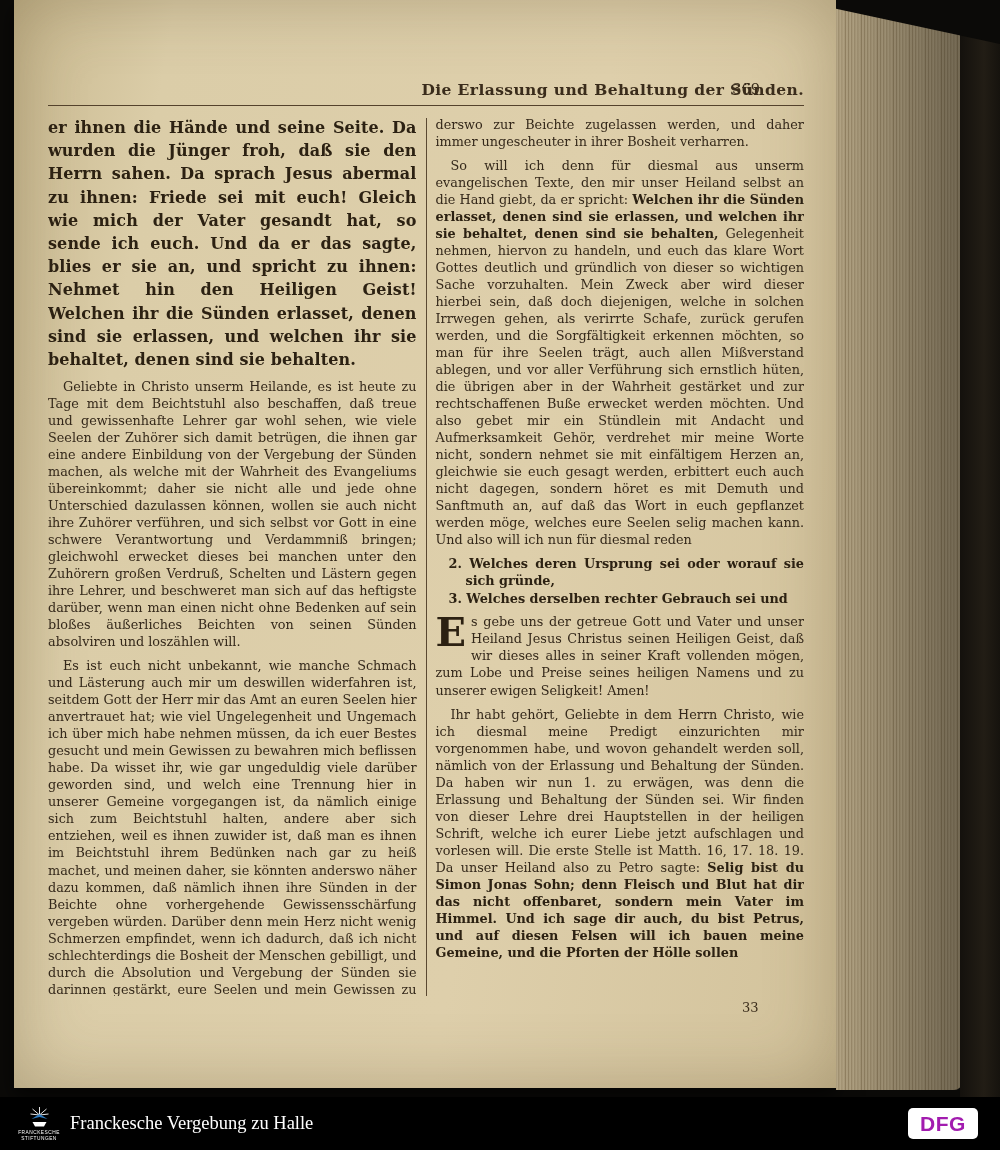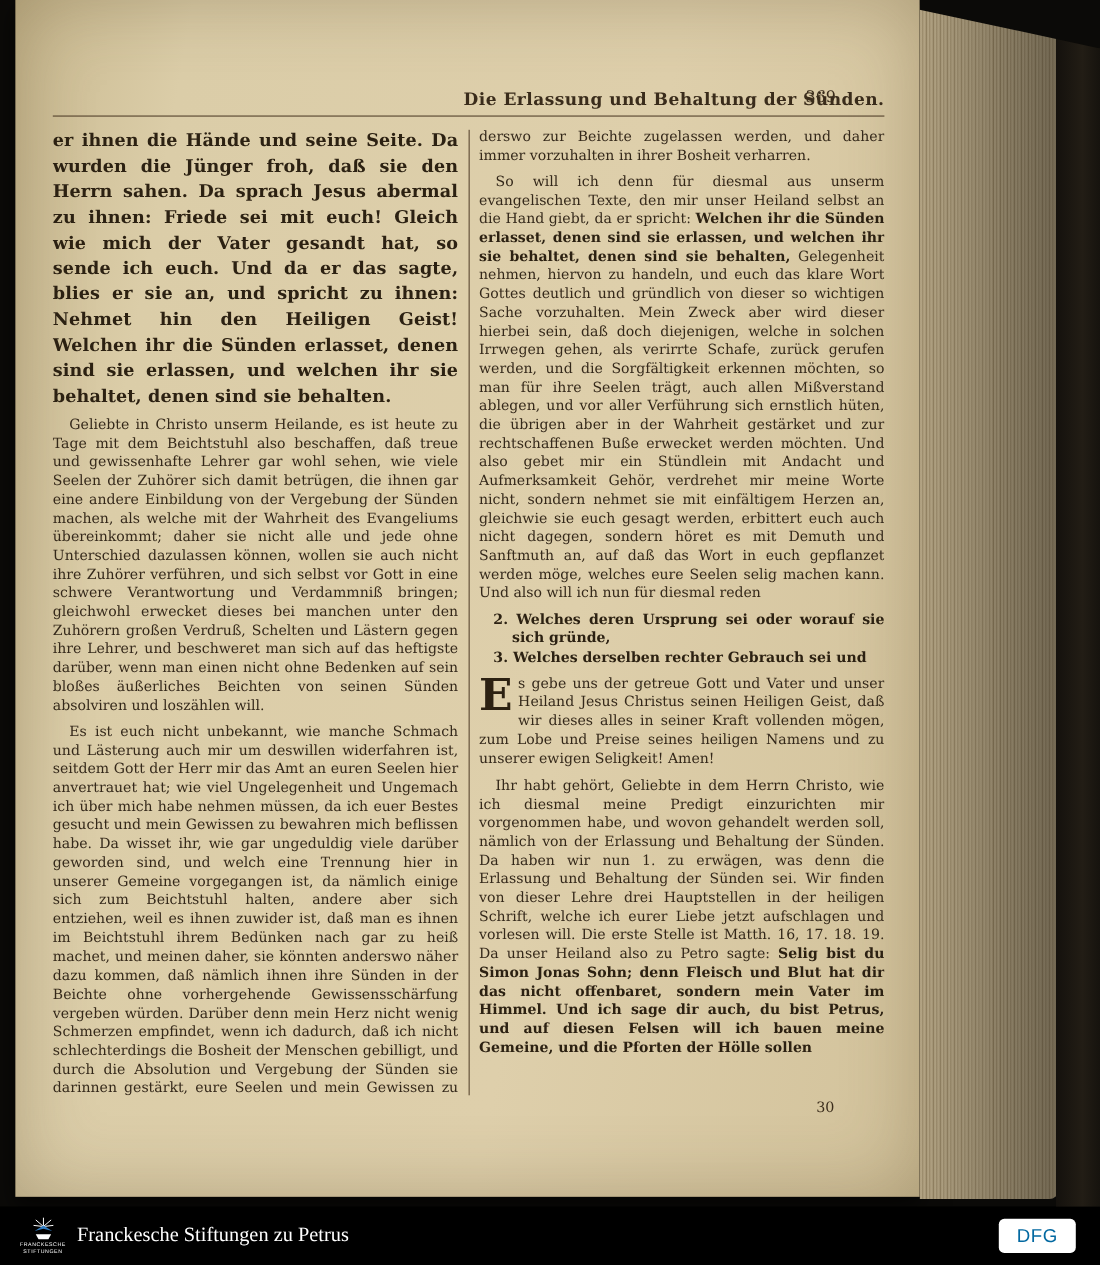--- a/index.html
+++ b/index.html
@@ -114,23 +114,23 @@
     font-size: 18.5px;
     margin-left: 8px;
   }
   .dfg-badge {
     margin-left: auto; margin-right: 22px;
     width: 70px; height: 31px;
     background: #fff; border-radius: 5px;
     display: flex; align-items: center; justify-content: center;
   }
   .dfg-text {
-    color: #0369a1;
+    color: #a21caf;
     font-family: "Liberation Sans", sans-serif;
-    font-weight: normal; font-size: 17px; letter-spacing: .5px;
+    font-weight: bold; font-size: 21px; letter-spacing: .5px;
   }
 </style>
 </head>
 <body>
 
 <div class="stage">
 
   <div class="page">
 
     <div class="page-header">
@@ -143,36 +143,36 @@
 
       <div class="col">
         <p class="gospel">er ihnen die Hände und seine Seite. Da wurden die Jünger froh, daß sie den Herrn sahen. Da sprach Jesus abermal zu ihnen: Friede sei mit euch! Gleich wie mich der Vater gesandt hat, so sende ich euch. Und da er das sagte, blies er sie an, und spricht zu ihnen: Nehmet hin den Heiligen Geist! Welchen ihr die Sünden erlasset, denen sind sie erlassen, und welchen ihr sie behaltet, denen sind sie behalten.</p>
         <p class="indent">Geliebte in Christo unserm Heilande, es ist heute zu Tage mit dem Beichtstuhl also beschaffen, daß treue und gewissenhafte Lehrer gar wohl sehen, wie viele Seelen der Zuhörer sich damit betrügen, die ihnen gar eine andere Einbildung von der Vergebung der Sünden machen, als welche mit der Wahrheit des Evangeliums übereinkommt; daher sie nicht alle und jede ohne Unterschied dazulassen können, wollen sie auch nicht ihre Zuhörer verführen, und sich selbst vor Gott in eine schwere Verantwortung und Verdammniß bringen; gleichwohl erwecket dieses bei manchen unter den Zuhörern großen Verdruß, Schelten und Lästern gegen ihre Lehrer, und beschweret man sich auf das heftigste darüber, wenn man einen nicht ohne Bedenken auf sein bloßes äußerliches Beichten von seinen Sünden absolviren und loszählen will.</p>
         <p class="indent">Es ist euch nicht unbekannt, wie manche Schmach und Lästerung auch mir um deswillen widerfahren ist, seitdem Gott der Herr mir das Amt an euren Seelen hier anvertrauet hat; wie viel Ungelegenheit und Ungemach ich über mich habe nehmen müssen, da ich euer Bestes gesucht und mein Gewissen zu bewahren mich beflissen habe. Da wisset ihr, wie gar ungeduldig viele darüber geworden sind, und welch eine Trennung hier in unserer Gemeine vorgegangen ist, da nämlich einige sich zum Beichtstuhl halten, andere aber sich entziehen, weil es ihnen zuwider ist, daß man es ihnen im Beichtstuhl ihrem Bedünken nach gar zu heiß machet, und meinen daher, sie könnten anderswo näher dazu kommen, daß nämlich ihnen ihre Sünden in der Beichte ohne vorhergehende Gewissensschärfung vergeben würden. Darüber denn mein Herz nicht wenig Schmerzen empfindet, wenn ich dadurch, daß ich nicht schlechterdings die Bosheit der Menschen gebilligt, und durch die Absolution und Vergebung der Sünden sie darinnen gestärkt, eure Seelen und mein Gewissen zu bewahren mich bemüht habe, erfahren muß, daß die unbußfertigen und sichern Sünder, wiewohl zu ihrem größten Schaden, an-</p>
       </div>
 
       <div class="divider"></div>
 
       <div class="col">
-        <p>derswo zur Beichte zugelassen werden, und daher immer vorzuhalten in ihrer Bosheit verharren.</p>
+        <p>derswo zur Beichte zugelassen werden, und daher immer ungescheuter in ihrer Bosheit verharren.</p>
         <p class="indent"><span>So will ich denn für diesmal aus unserm evangelischen Texte, den mir unser Heiland selbst an die Hand giebt, da er spricht: </span><strong>Welchen ihr die Sünden erlasset, denen sind sie erlassen, und welchen ihr sie behaltet, denen sind sie behalten,</strong><span> Gelegenheit nehmen, hiervon zu handeln, und euch das klare Wort Gottes deutlich und gründlich von dieser so wichtigen Sache vorzuhalten. Mein Zweck aber wird dieser hierbei sein, daß doch diejenigen, welche in solchen Irrwegen gehen, als verirrte Schafe, zurück gerufen werden, und die Sorgfältigkeit erkennen möchten, so man für ihre Seelen trägt, auch allen Mißverstand ablegen, und vor aller Verführung sich ernstlich hüten, die übrigen aber in der Wahrheit gestärket und zur rechtschaffenen Buße erwecket werden möchten. Und also gebet mir ein Stündlein mit Andacht und Aufmerksamkeit Gehör, verdrehet mir meine Worte nicht, sondern nehmet sie mit einfältigem Herzen an, gleichwie sie euch gesagt werden, erbittert euch auch nicht dagegen, sondern höret es mit Demuth und Sanftmuth an, auf daß das Wort in euch gepflanzet werden möge, welches eure Seelen selig machen kann. Und also will ich nun für diesmal reden</span></p>
 
         <div class="topic-list">
           <div class="topic-item">2. Welches deren Ursprung sei oder worauf sie sich gründe,</div>
           <div class="topic-item">3. Welches derselben rechter Gebrauch sei und</div>
         </div>
 
         <p class="dropcap-para"><span class="dropcap">E</span><span>s gebe uns der getreue Gott und Vater und unser Heiland Jesus Christus seinen Heiligen Geist, daß wir dieses alles in seiner Kraft vollenden mögen, zum Lobe und Preise seines heiligen Namens und zu unserer ewigen Seligkeit! Amen!</span></p>
 
         <p class="indent"><span>Ihr habt gehört, Geliebte in dem Herrn Christo, wie ich diesmal meine Predigt einzurichten mir vorgenommen habe, und wovon gehandelt werden soll, nämlich von der Erlassung und Behaltung der Sünden. Da haben wir nun 1. zu erwägen, was denn die Erlassung und Behaltung der Sünden sei. Wir finden von dieser Lehre drei Hauptstellen in der heiligen Schrift, welche ich eurer Liebe jetzt aufschlagen und vorlesen will. Die erste Stelle ist Matth. 16, 17. 18. 19. Da unser Heiland also zu Petro sagte: </span><strong>Selig bist du Simon Jonas Sohn; denn Fleisch und Blut hat dir das nicht offenbaret, sondern mein Vater im Himmel. Und ich sage dir auch, du bist Petrus, und auf diesen Felsen will ich bauen meine Gemeine, und die Pforten der Hölle sollen</strong></p>
       </div>
 
     </div>
 
-    <div class="signature">30</div>
+    <div class="signature">33</div>
   </div>
 
   <div class="edges"></div>
   <div class="cover"></div>
   <div class="corner-shadow"></div>
 
 </div>
 
 <div class="footer">
 
@@ -187,19 +187,19 @@
       </g>
       <path d="M4 14 L12 9 L20 14 L12 12 Z" fill="#2f7bc0"></path>
       <path d="M5 17 h14 l-2.5 4.5 h-9 Z" fill="#ffffff"></path>
     </svg>
     <div class="fs-logo-text">
       <div>FRANCKESCHE</div>
       <div>STIFTUNGEN</div>
     </div>
   </div>
 
-  <div class="footer-title">Franckesche Stiftungen zu Petrus</div>
+  <div class="footer-title">Franckesche Vergebung zu Halle</div>
 
   <div class="dfg-badge">
     <span class="dfg-text">DFG</span>
   </div>
 
 </div>
 
 </body></html>

